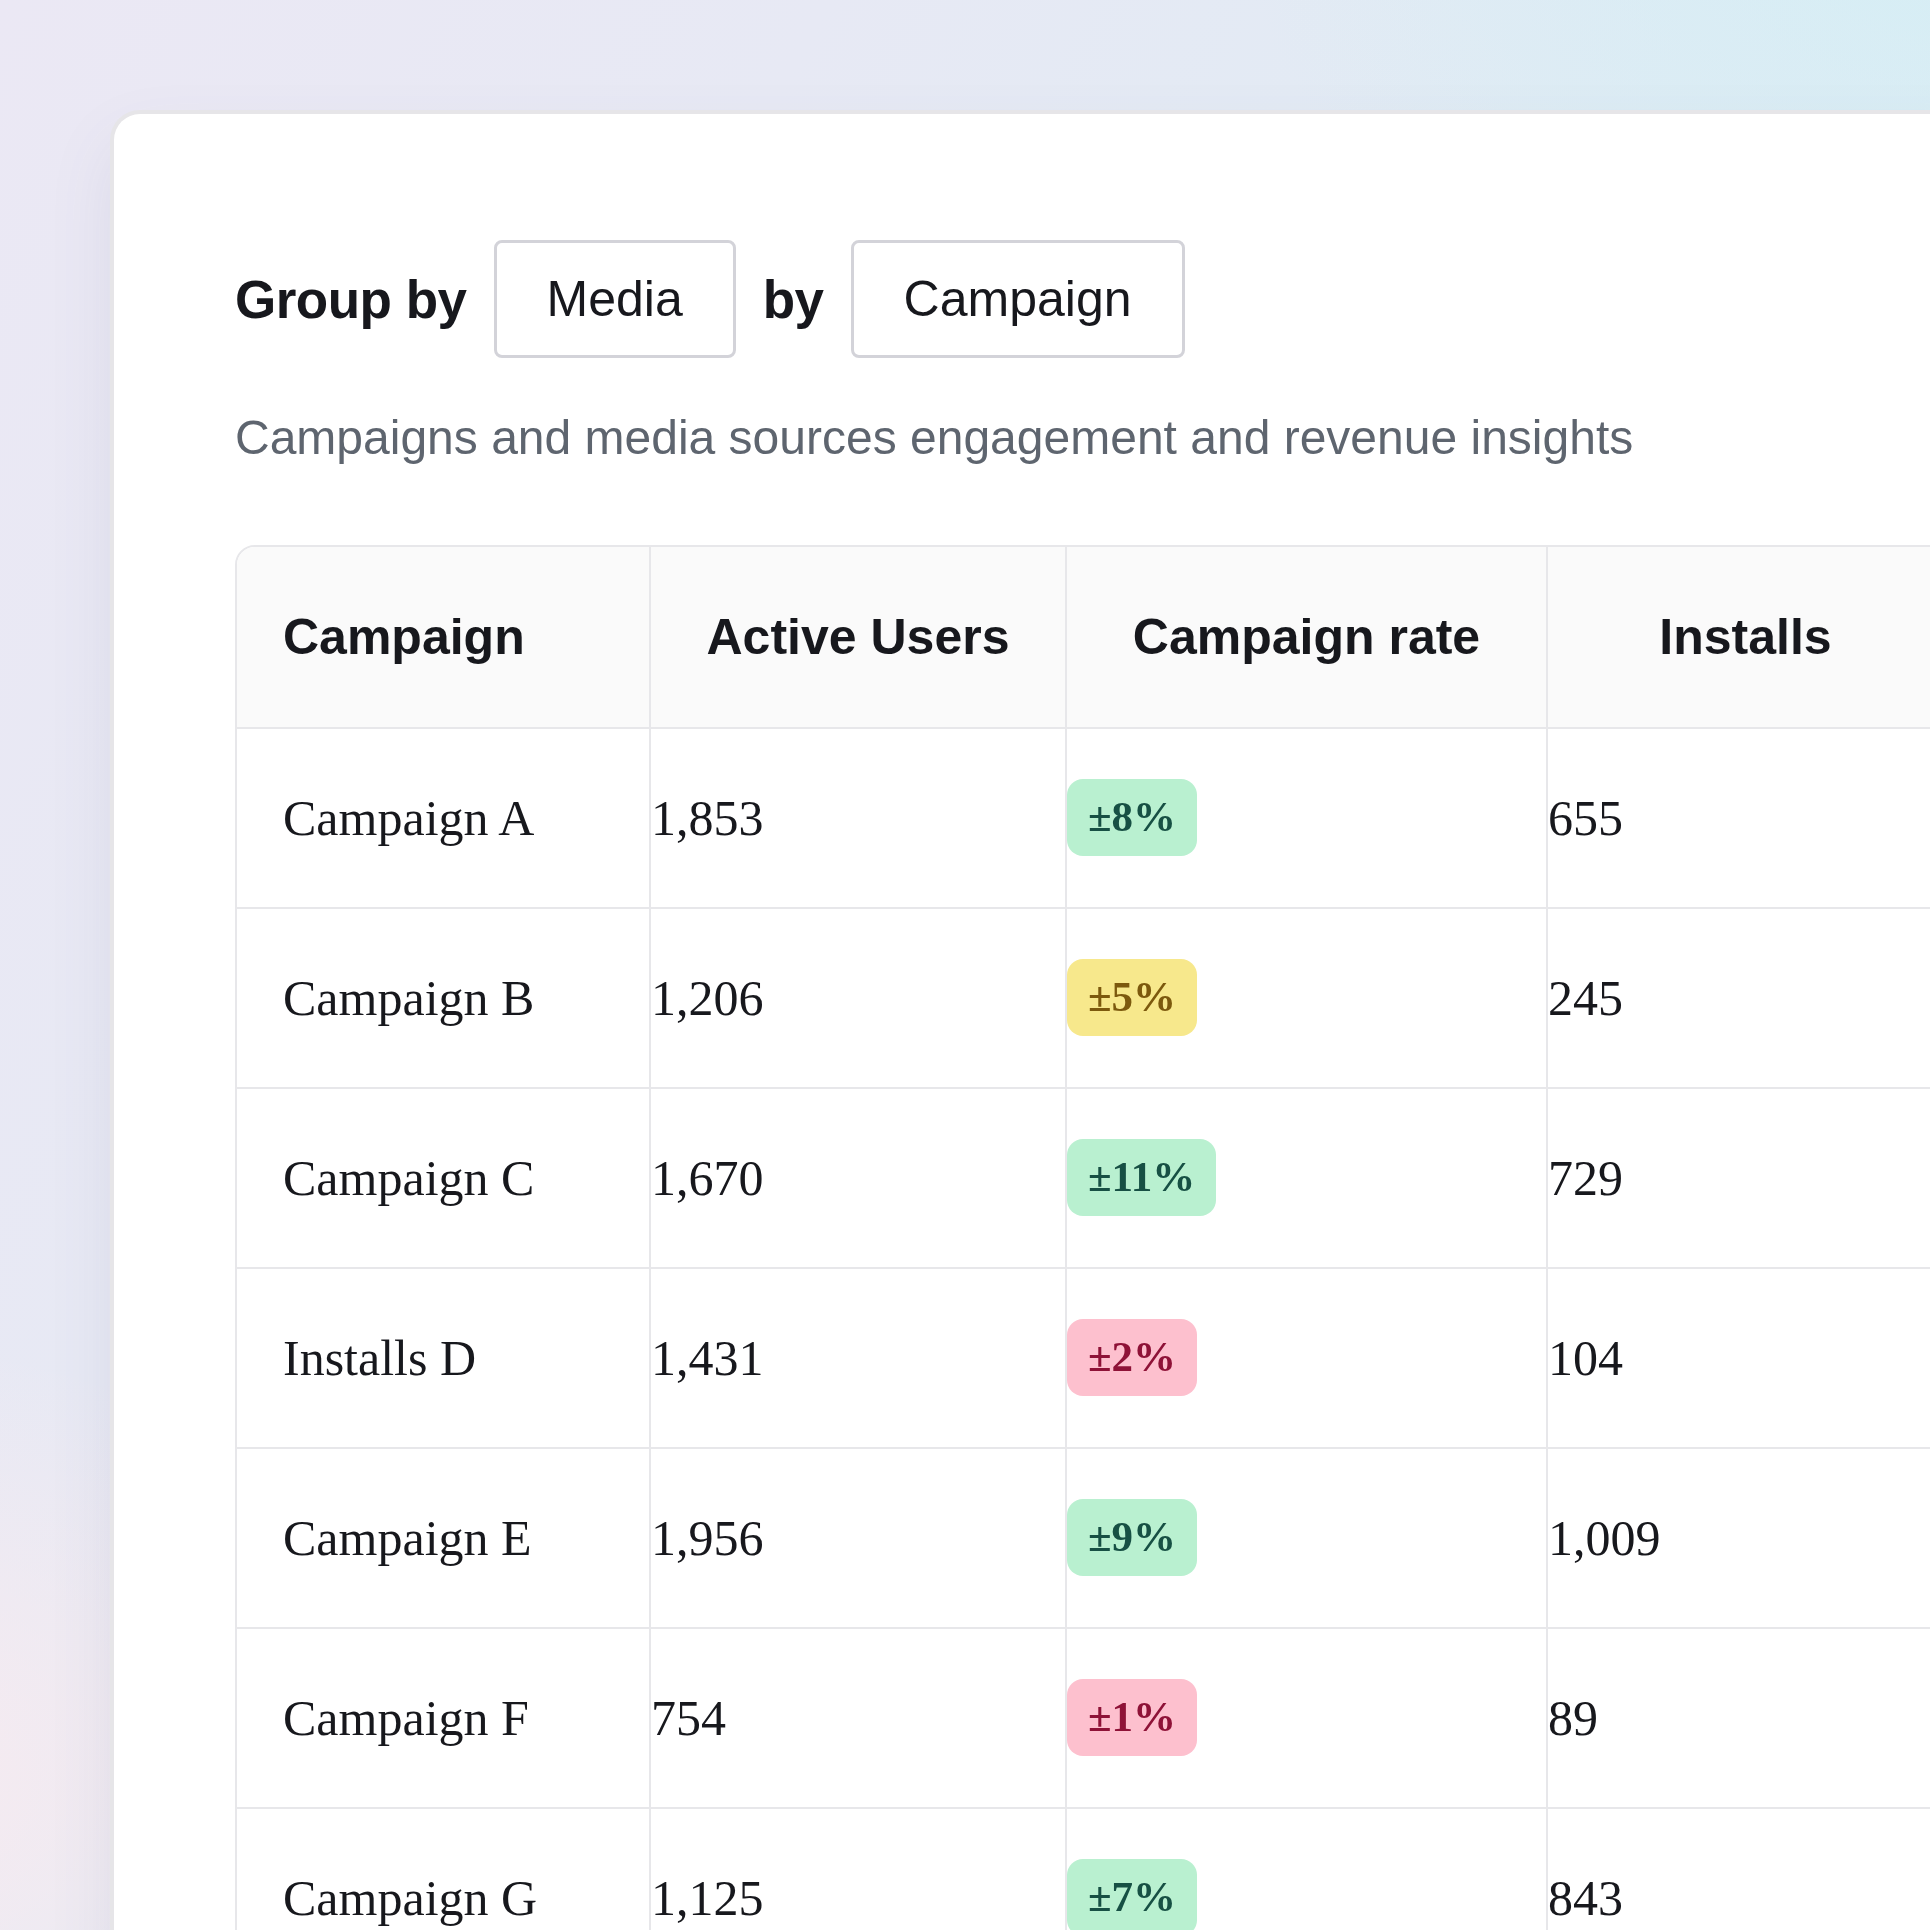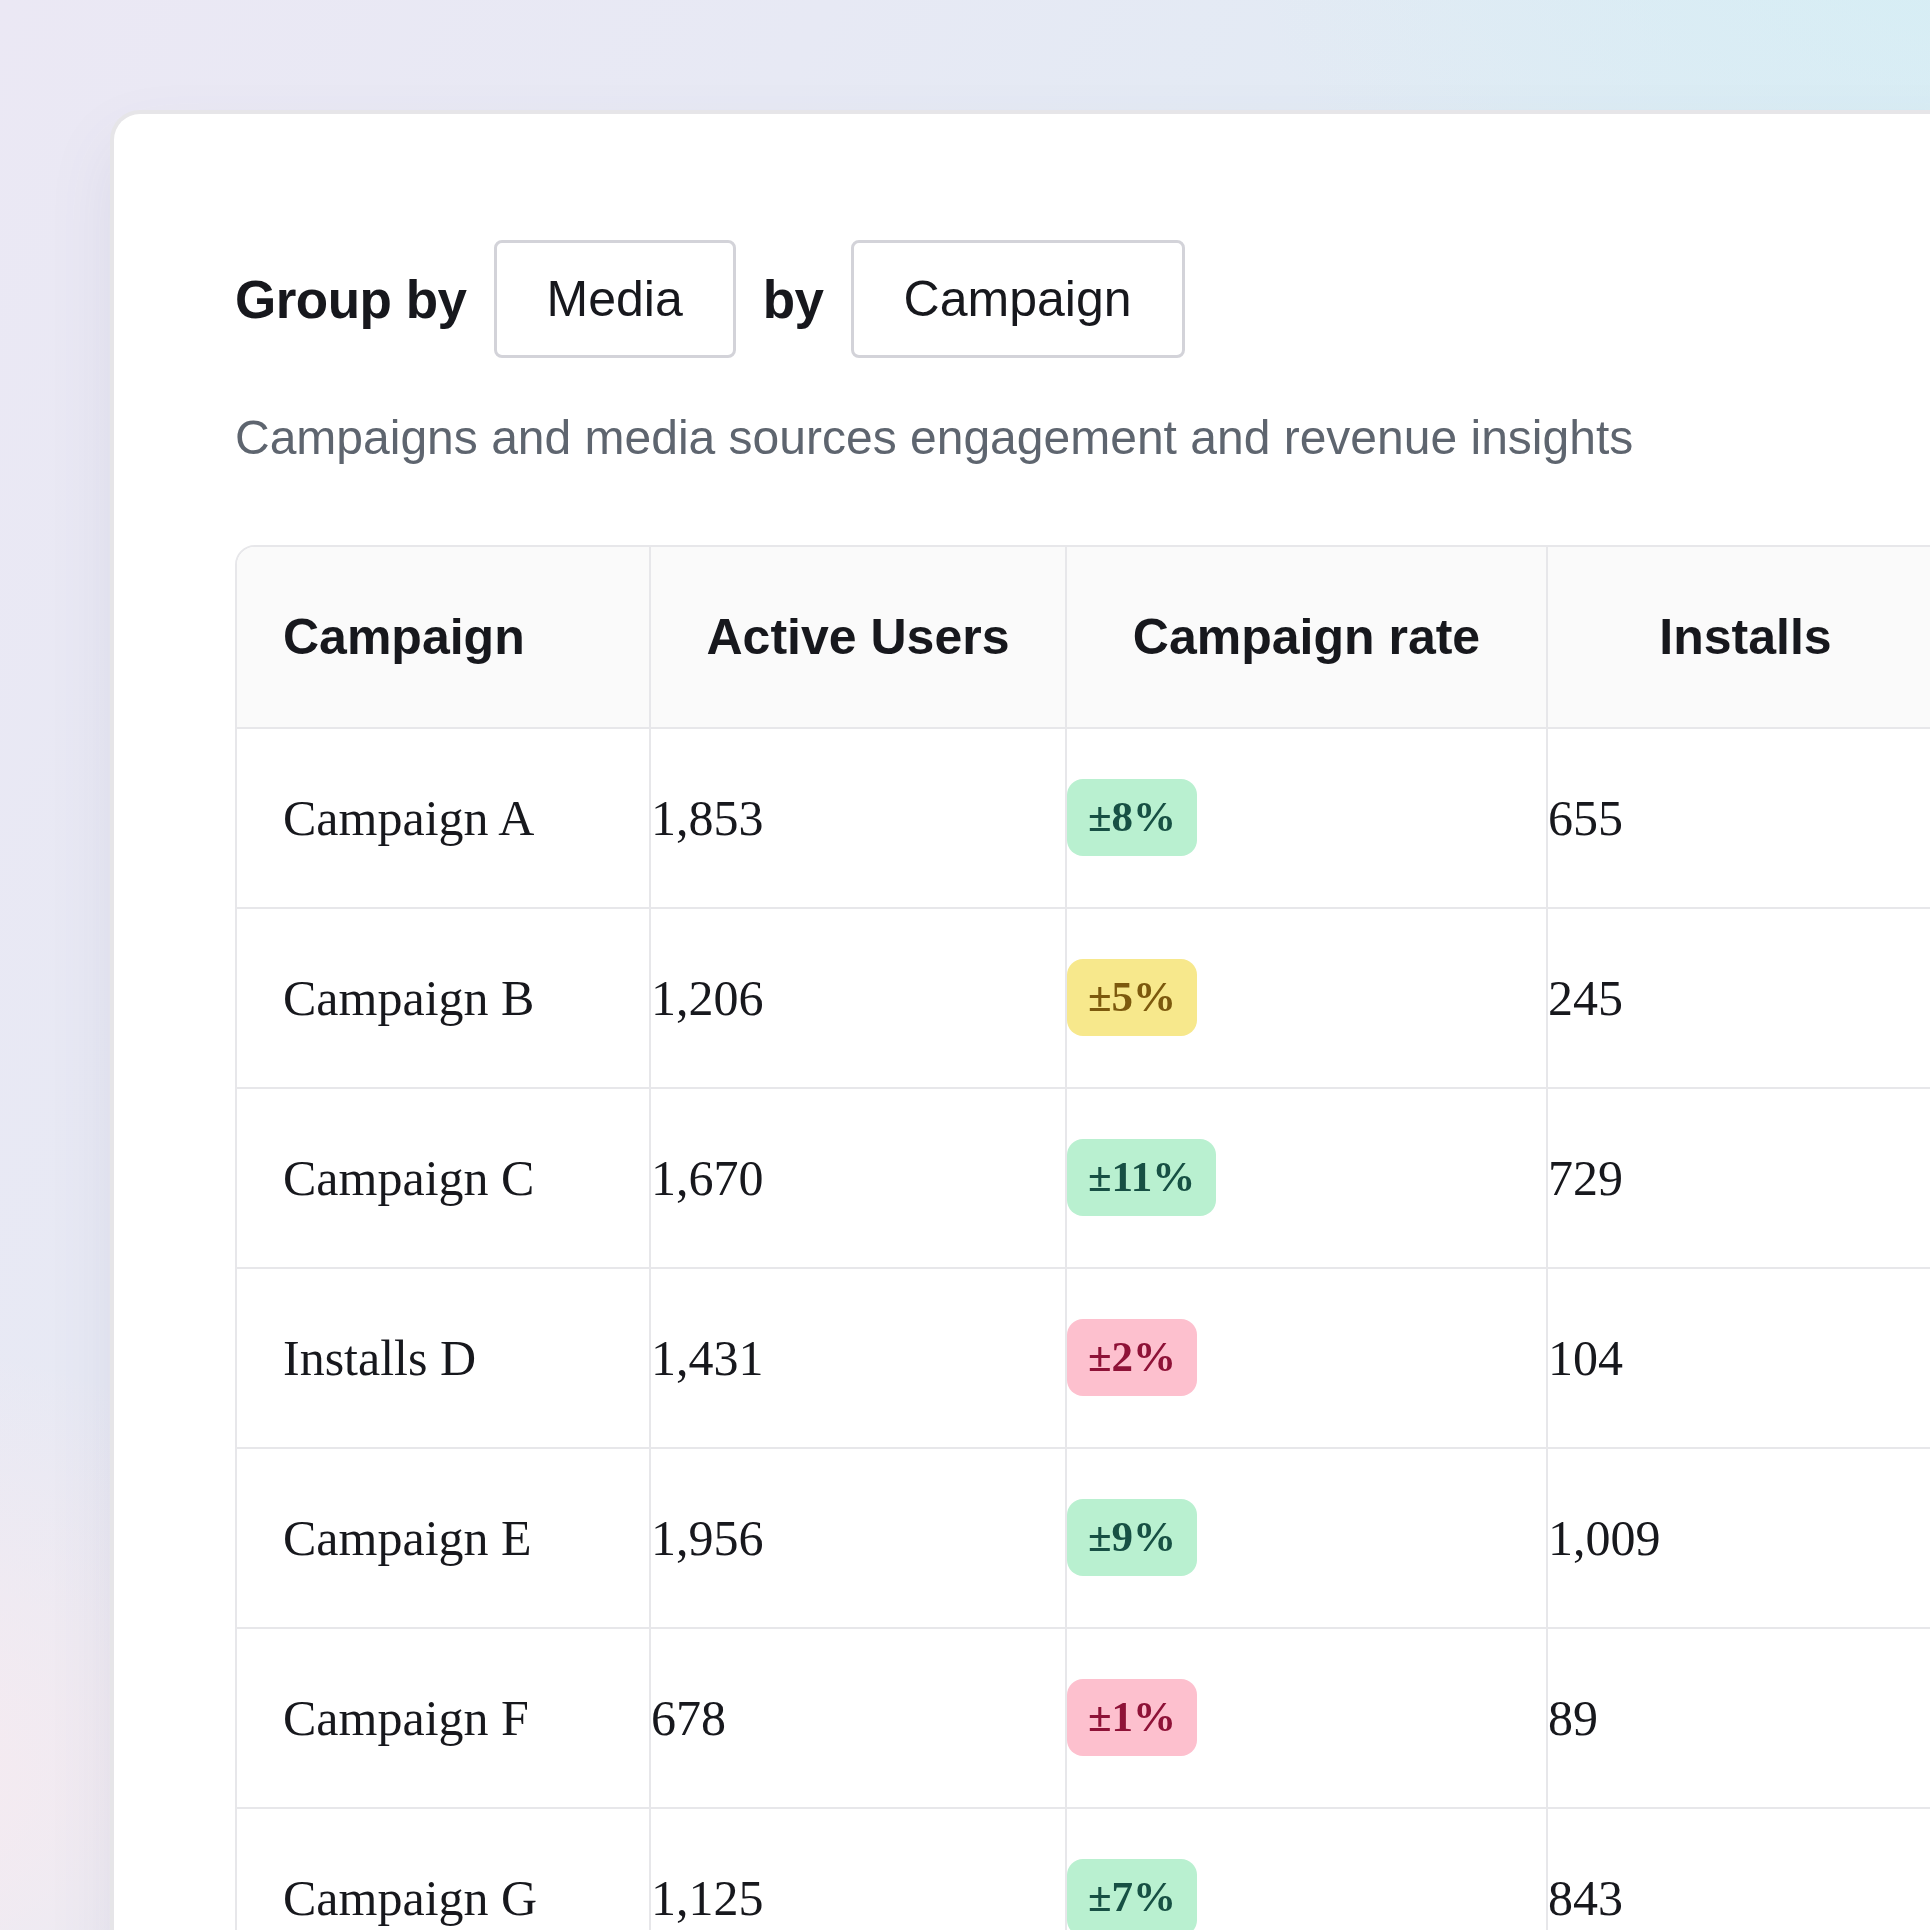--- a/index.html
+++ b/index.html
@@ -150,21 +150,21 @@
           <td>104</td>
         </tr>
         <tr>
           <td>Campaign E</td>
           <td>1,956</td>
           <td><span class="badge good">±9%</span></td>
           <td>1,009</td>
         </tr>
         <tr>
           <td>Campaign F</td>
-          <td>678</td>
+          <td>754</td>
           <td><span class="badge bad">±1%</span></td>
           <td>89</td>
         </tr>
         <tr>
           <td>Campaign G</td>
           <td>1,125</td>
           <td><span class="badge good">±7%</span></td>
           <td>843</td>
         </tr>
       </tbody>

